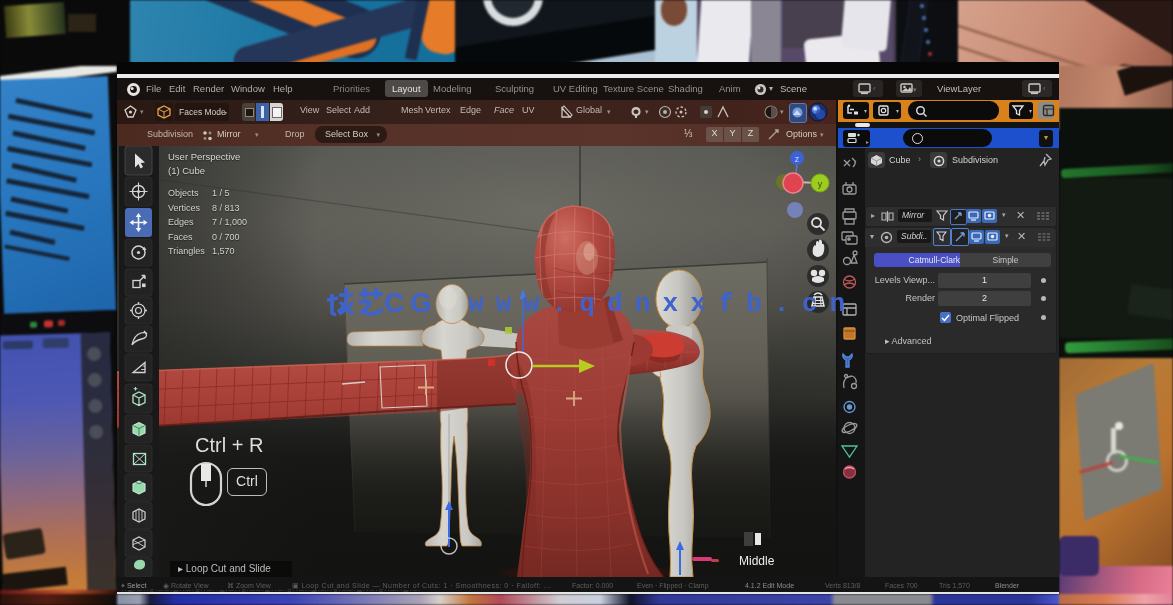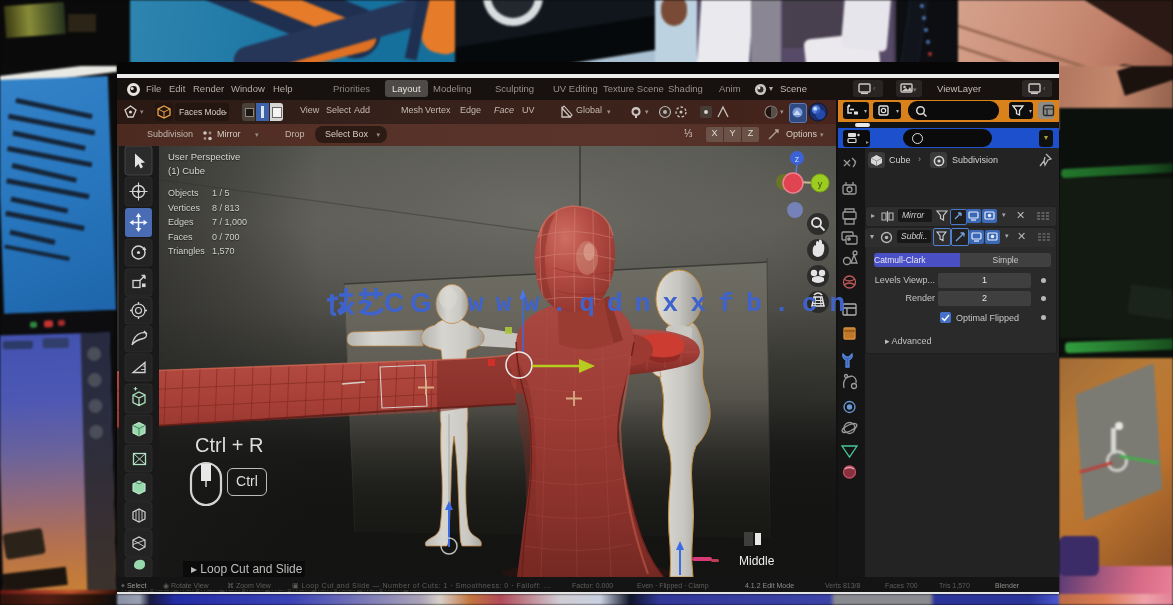--- a/index.html
+++ b/index.html
@@ -501,21 +501,21 @@
               <circle cx="5.5" cy="5.5" r="1.8" fill="#e8eef8"></circle>
             </svg>
           </div>
         <span style="position:absolute;left:140px;top:4px;font-size:7px;color:#aaa;">▾</span>
         <span style="position:absolute;left:152px;top:2px;font-size:11px;color:#b8b8b8;">✕</span>
         <svg style="position:absolute;left:172px;top:5px;" width="14" height="8" viewBox="0 0 14 8">
             <path d="M1 1 L13 1 M1 4 L13 4 M1 7 L13 7" stroke="#808080" stroke-width="1.1" stroke-dasharray="3 1.5"></path>
           </svg>
       </div>
 
-      <div class="abs" style="left:36px;top:105px;width:86px;height:14px;background:#4a4fc4;border-radius:3px 0 0 3px;color:#e8e8f4;font-size:8.5px;text-align:left;line-height:14px;">Catmull-Clark</div>
+      <div class="abs" style="left:36px;top:105px;width:86px;height:14px;background:#4a4fc4;border-radius:3px 0 0 3px;color:#e8e8f4;font-size:8.5px;text-align:right;line-height:14px;">Catmull-Clark</div>
       <div class="abs" style="left:122px;top:105px;width:91px;height:14px;background:#404040;border-radius:0 3px 3px 0;color:#c8c8c8;font-size:8.5px;text-align:center;line-height:14px;">Simple</div>
 
       <div class="abs" style="left:0px;top:127px;width:97px;text-align:right;color:#c4c4c4;">Levels Viewp...</div>
       <div class="abs" style="left:100px;top:125px;width:93px;height:15px;background:#3f3f3f;border-radius:2px;color:#e8e8e8;text-align:center;line-height:15px;">1</div>
       <div class="abs" style="left:0px;top:145px;width:97px;text-align:right;color:#c4c4c4;">Render</div>
       <div class="abs" style="left:100px;top:143px;width:93px;height:15px;background:#3f3f3f;border-radius:2px;color:#e8e8e8;text-align:center;line-height:15px;">2</div>
       <div class="abs" style="left:102px;top:164px;width:11px;height:11px;background:#4572c8;border-radius:2px;">
           <svg style="position:absolute;left:1px;top:2px" width="9" height="8" viewBox="0 0 9 8">
             <path d="M1 4 L3.5 6.5 L8 1" stroke="#fff" stroke-width="1.5" fill="none"></path>
           </svg>
@@ -765,21 +765,21 @@
       </div>
 
       <div class="abs" style="left:78px;top:288px;color:#dedede;font-size:20px;">Ctrl + R</div>
       <svg class="abs" style="left:72px;top:315px;" width="34" height="46" viewBox="0 0 34 46">
         <rect x="2" y="2" width="30" height="42" rx="15" fill="none" stroke="#d4d4d4" stroke-width="2.2"></rect>
         <path d="M12 3 L12 20 L22 20 L22 3 Z" fill="#e8e8e8"></path>
         <path d="M17 20 L17 26" stroke="#d4d4d4" stroke-width="1.5"></path>
       </svg>
       <div class="abs" style="left:110px;top:322px;width:38px;height:26px;border:1.6px solid #bcbcbc;border-radius:6px;color:#dedede;font-size:14px;text-align:center;line-height:25px;">Ctrl</div>
 
-      <div class="abs" style="left:66px;top:415px;width:122px;height:16px;background:rgba(10,10,10,0.9);color:#bdbdbd;font-size:12px;line-height:16px;"><span style="margin-left:8px;">▸ Loop Cut and Slide</span></div>
+      <div class="abs" style="left:53px;top:415px;width:122px;height:16px;background:rgba(10,10,10,0.9);color:#bdbdbd;font-size:10px;line-height:16px;"><span style="margin-left:8px;">▸ Loop Cut and Slide</span></div>
 
       <div class="abs" style="left:627px;top:386px;width:9px;height:14px;background:#3e3e3c;"></div>
         <div class="abs" style="left:638px;top:387px;width:6px;height:12px;background:#e8e8e6;"></div>
       <div class="abs" style="left:622px;top:408px;color:#eeeeec;font-size:12px;">Middle</div>
 
       <svg class="abs" style="left:640px;top:0;width:79px;height:90px;" viewBox="0 0 79 90">
         <path d="M40 18 L38 36" stroke="#5a78d8" stroke-width="1.5"></path>
         <path d="M38 36 L62 37" stroke="#c8bc94" stroke-width="2"></path>
         <circle cx="40" cy="12" r="7" fill="#3c62d8"></circle>
         <text x="40" y="15.5" font-size="9" fill="#cfdaf4" text-anchor="middle" font-family="Liberation Sans">z</text>

